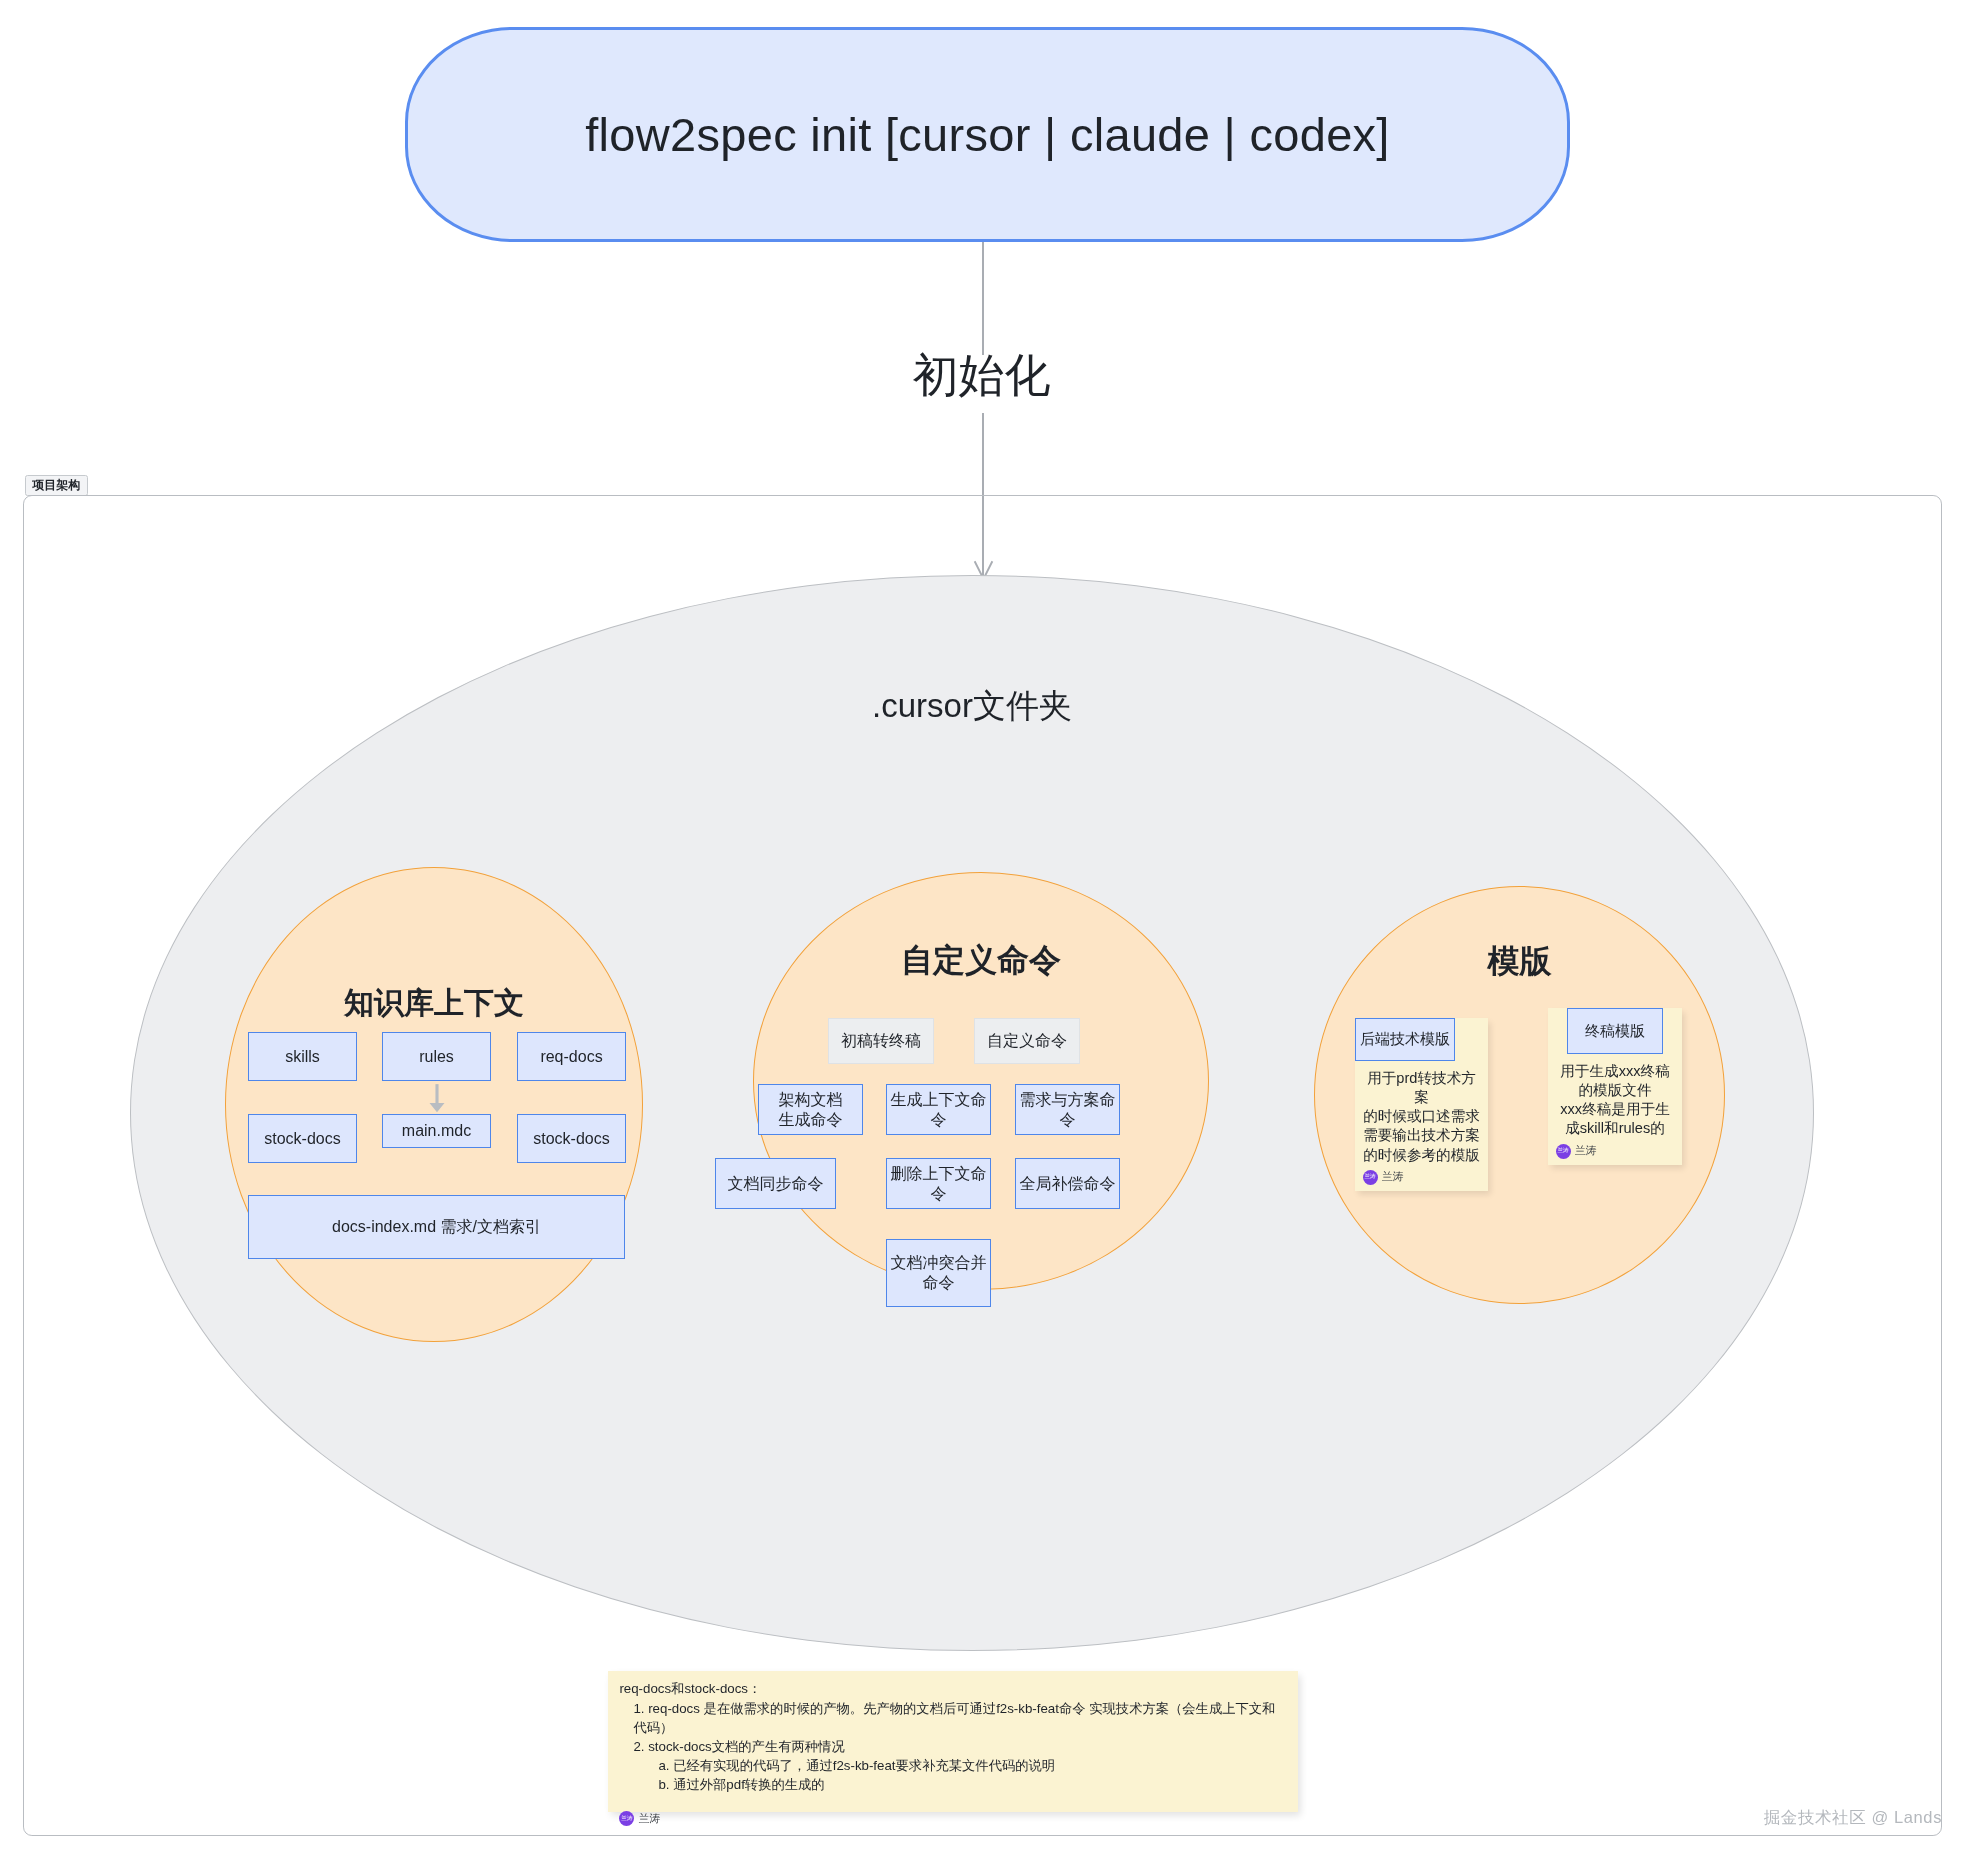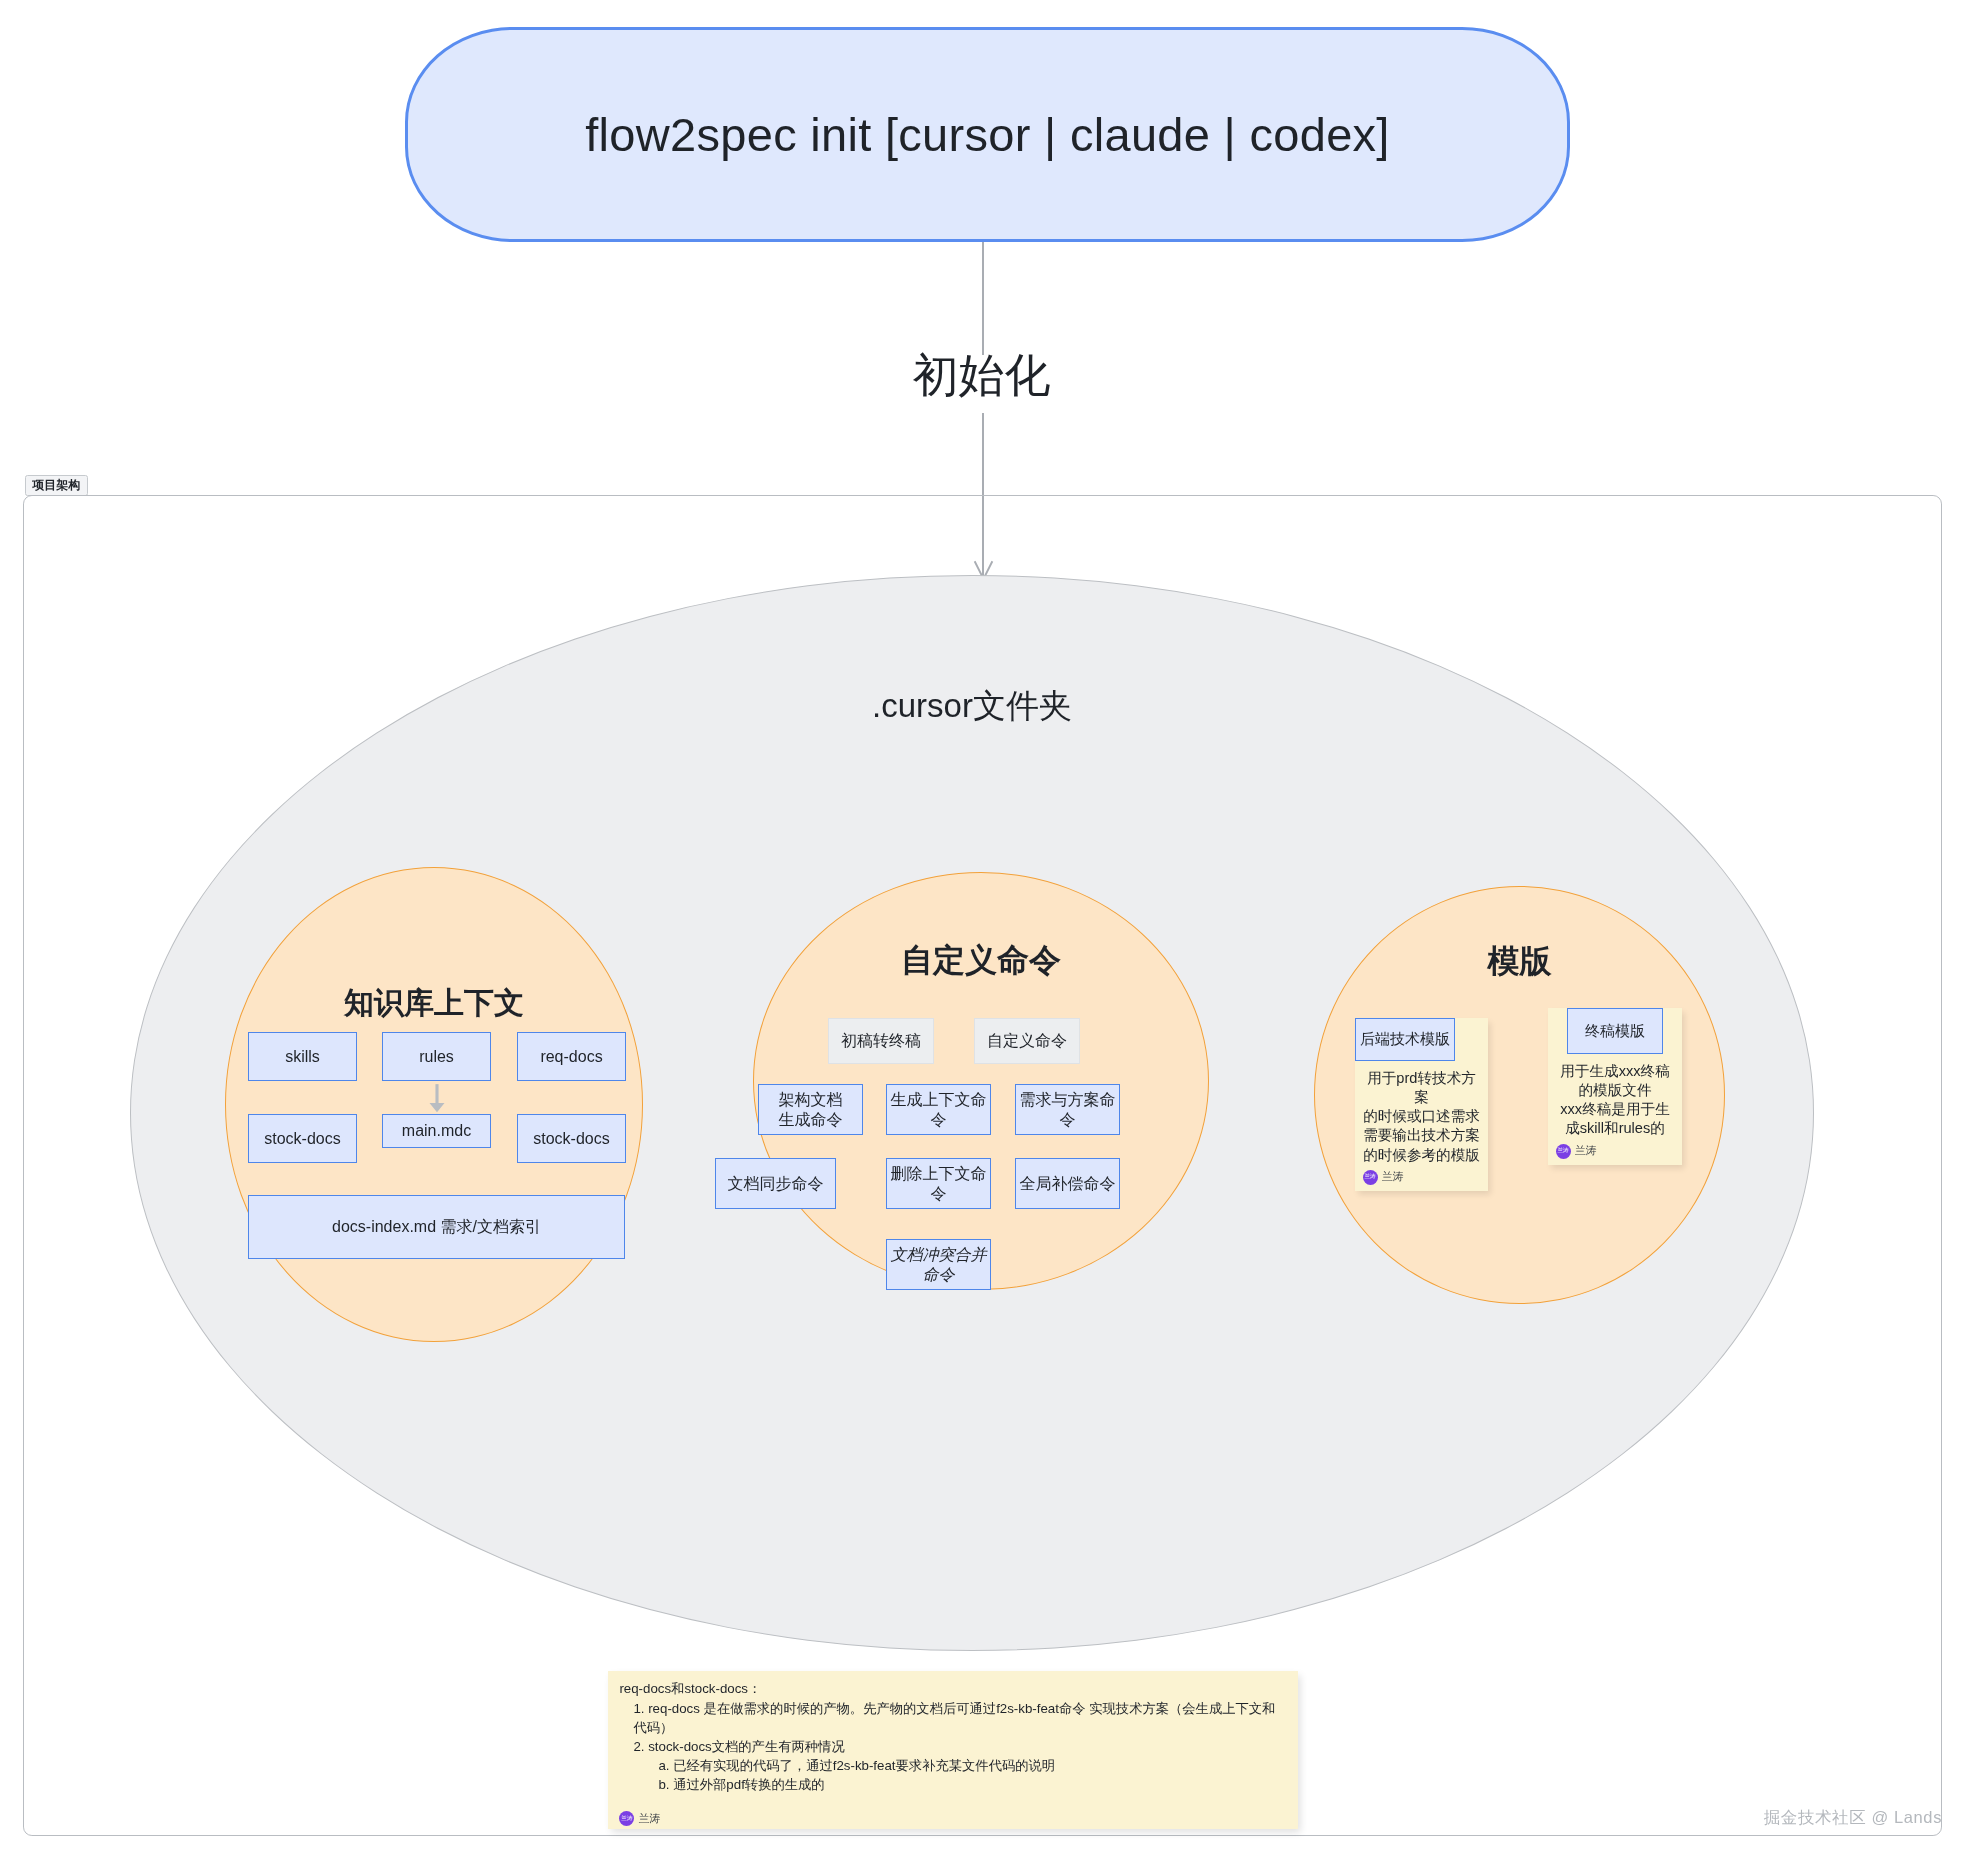--- a/index.html
+++ b/index.html
@@ -194,21 +194,21 @@
   
   #cmd-g1 { left: 828px; top: 1018px; width: 106px; height: 46px; }
   #cmd-g2 { left: 974px; top: 1018px; width: 106px; height: 46px; }
 
   #cmd-b1 { left: 758px; top: 1084px; width: 105px; height: 51px; }
   #cmd-b2 { left: 886px; top: 1084px; width: 105px; height: 51px; }
   #cmd-b3 { left: 1015px; top: 1084px; width: 105px; height: 51px; }
   #cmd-b4 { left: 715px; top: 1158px; width: 121px; height: 51px; }
   #cmd-b5 { left: 886px; top: 1158px; width: 105px; height: 51px; }
   #cmd-b6 { left: 1015px; top: 1158px; width: 105px; height: 51px; }
-  #cmd-b7 { left: 886px; top: 1239px; width: 105px; height: 51px; font-style: italic; }
+  #cmd-b7 { left: 886px; top: 1239px; width: 105px; height: 68px; }
 
   
   .sticky {
     position: absolute;
     background: #fbf3d2;
     box-shadow: 2.5px 3.8px 6.3px rgba(0,0,0,0.10);
     box-sizing: border-box;
     padding: 0;
   }
   .sticky-head {
@@ -256,21 +256,21 @@
   #sticky-backend .sticky-head { width: 100px; height: 43px; margin-left: 0; }
   #sticky-final   { left: 1548px; top: 1008px; width: 134px; }
   #sticky-final .sticky-head { width: 96px; height: 46px; margin: 0 auto; }
 
   
   #bottom-note {
     position: absolute;
     left: 608px;
     top: 1671px;
     width: 690px;
-    height: 158px;
+    height: 141px;
     background: #fbf3d2;
     box-shadow: 2.5px 3.8px 7.6px rgba(0,0,0,0.12);
     box-sizing: border-box;
     padding: 8.9px 11.4px 0 11.4px;
     font-size: 13.3px;
     line-height: 1.42;
     color: #1f2329;
   }
   #bottom-note .nt-title { margin: 0 0 1.3px 0; }
   #bottom-note .nt-l1 { margin-left: 14px; }

